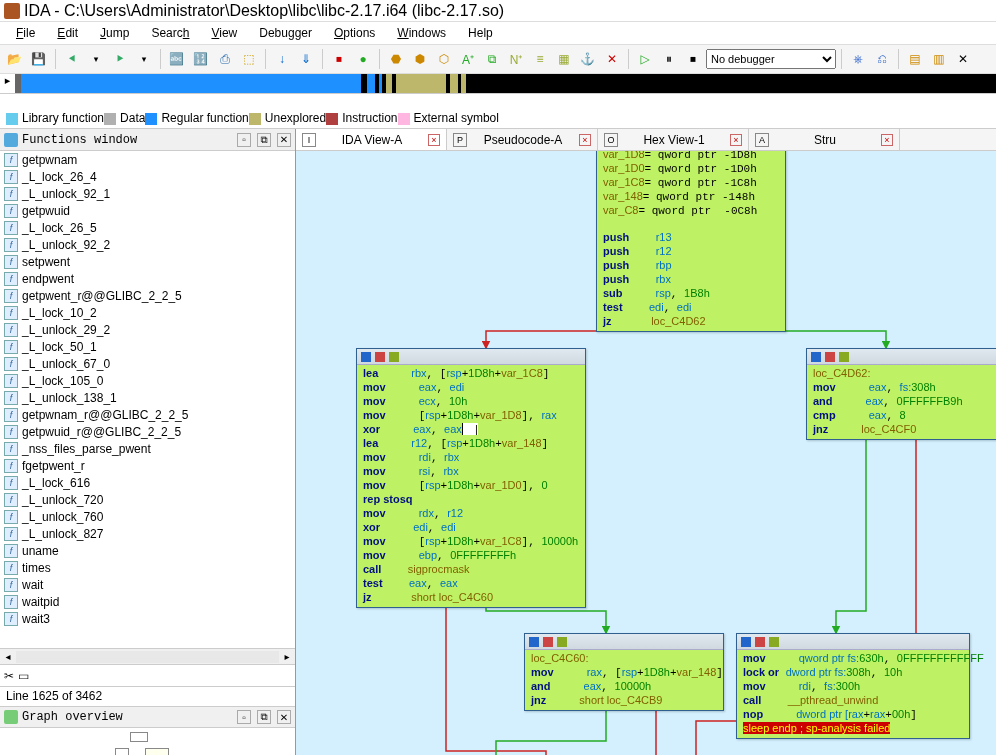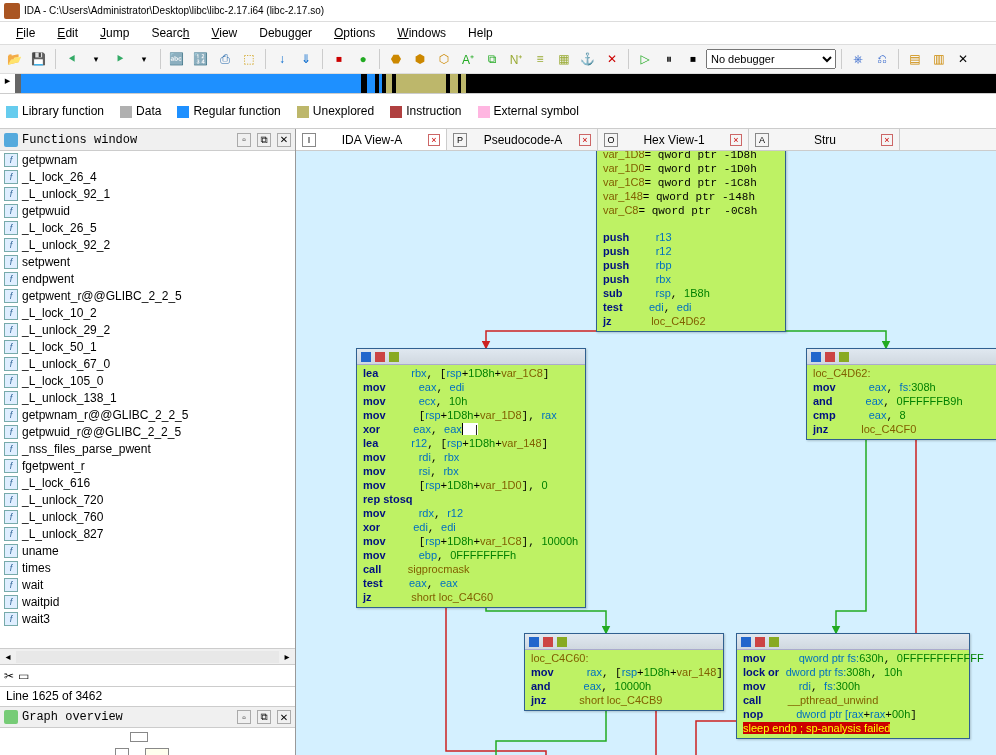--- a/index.html
+++ b/index.html
@@ -1,35 +1,35 @@
 <!DOCTYPE html>
 <html><head>
 <meta charset="utf-8">
 <style>
 * { box-sizing: border-box; margin: 0; padding: 0; font-family: "Segoe UI", Tahoma, sans-serif; }
 body { width: 996px; height: 755px; background: #fff; overflow: hidden; font-size: 12px; }
 
 .titlebar { height: 22px; background: #fff; display: flex; align-items: center; padding: 0 4px; border-bottom: 1px solid #ddd; }
 .titlebar .tb-icon { width: 16px; height: 16px; margin-right: 4px; background: #a52; border-radius: 2px; }
-.titlebar .tb-text { font-size: 10px; text-align: center; }
+.titlebar .tb-text { font-size: 16px; text-align: center; }
 
 .menubar { height: 22px; display: flex; align-items: center; padding: 0 6px; gap: 2px; }
 .menubar .mi { padding: 2px 10px; cursor: pointer; }
 .menubar .mi u { text-decoration: underline; }
 
 .toolbar { height: 30px; display: flex; align-items: center; padding: 0 4px; gap: 2px; border-top: 1px solid #ddd; border-bottom: 1px solid #ddd; background: #f5f5f5; }
 .toolbar .tb-btn { width: 22px; height: 22px; display: inline-flex; align-items: center; justify-content: center; border: 1px solid transparent; cursor: pointer; }
 .toolbar .tb-sep { width: 1px; height: 20px; background: #ccc; margin: 0 3px; }
 .toolbar select { height: 20px; font-size: 11px; width: 130px; }
 
 .colorbar { height: 20px; display: flex; border-bottom: 1px solid #ccc; }
 .colorbar .seg { height: 100%; }
 .colorbar .lbl { font-size: 11px; width: 15px; text-align: center; }
 
-.legend { height: 22px; display: flex; align-items: center; padding: 17px 6px; gap: 16px; font-size: 12px; border-bottom: 1px solid #ccc; }
+.legend { height: 22px; display: flex; align-items: flex-start; padding: 17px 6px; gap: 0; font-size: 12px; border-bottom: 1px solid #ccc; }
 .legend .sw { display: inline-block; width: 12px; height: 12px; margin-right: 4px; vertical-align: middle; }
 
 .main { display: flex; height: calc(755px - 22px - 22px - 30px - 20px - 22px); }
 .left { width: 296px; display: flex; flex-direction: column; border-right: 1px solid #999; background: #fff; }
 .panel-head { height: 22px; background: #f0f0f0; border-bottom: 1px solid #ccc; display: flex; align-items: center; padding: 0 4px; gap: 4px; }
 .panel-head .ph-ico { width: 14px; height: 14px; background: #5ad; border-radius: 2px; }
 .panel-head .ph-title { flex: 1; font-size: 12px; font-family: "Courier New", monospace; }
 .panel-head .ph-ctrl { width: 14px; height: 14px; border: 1px solid #aaa; display: inline-flex; align-items: center; justify-content: center; font-size: 10px; cursor: pointer; margin-left: 2px; }
 
 .fn-list { flex: 1; overflow: hidden; }

